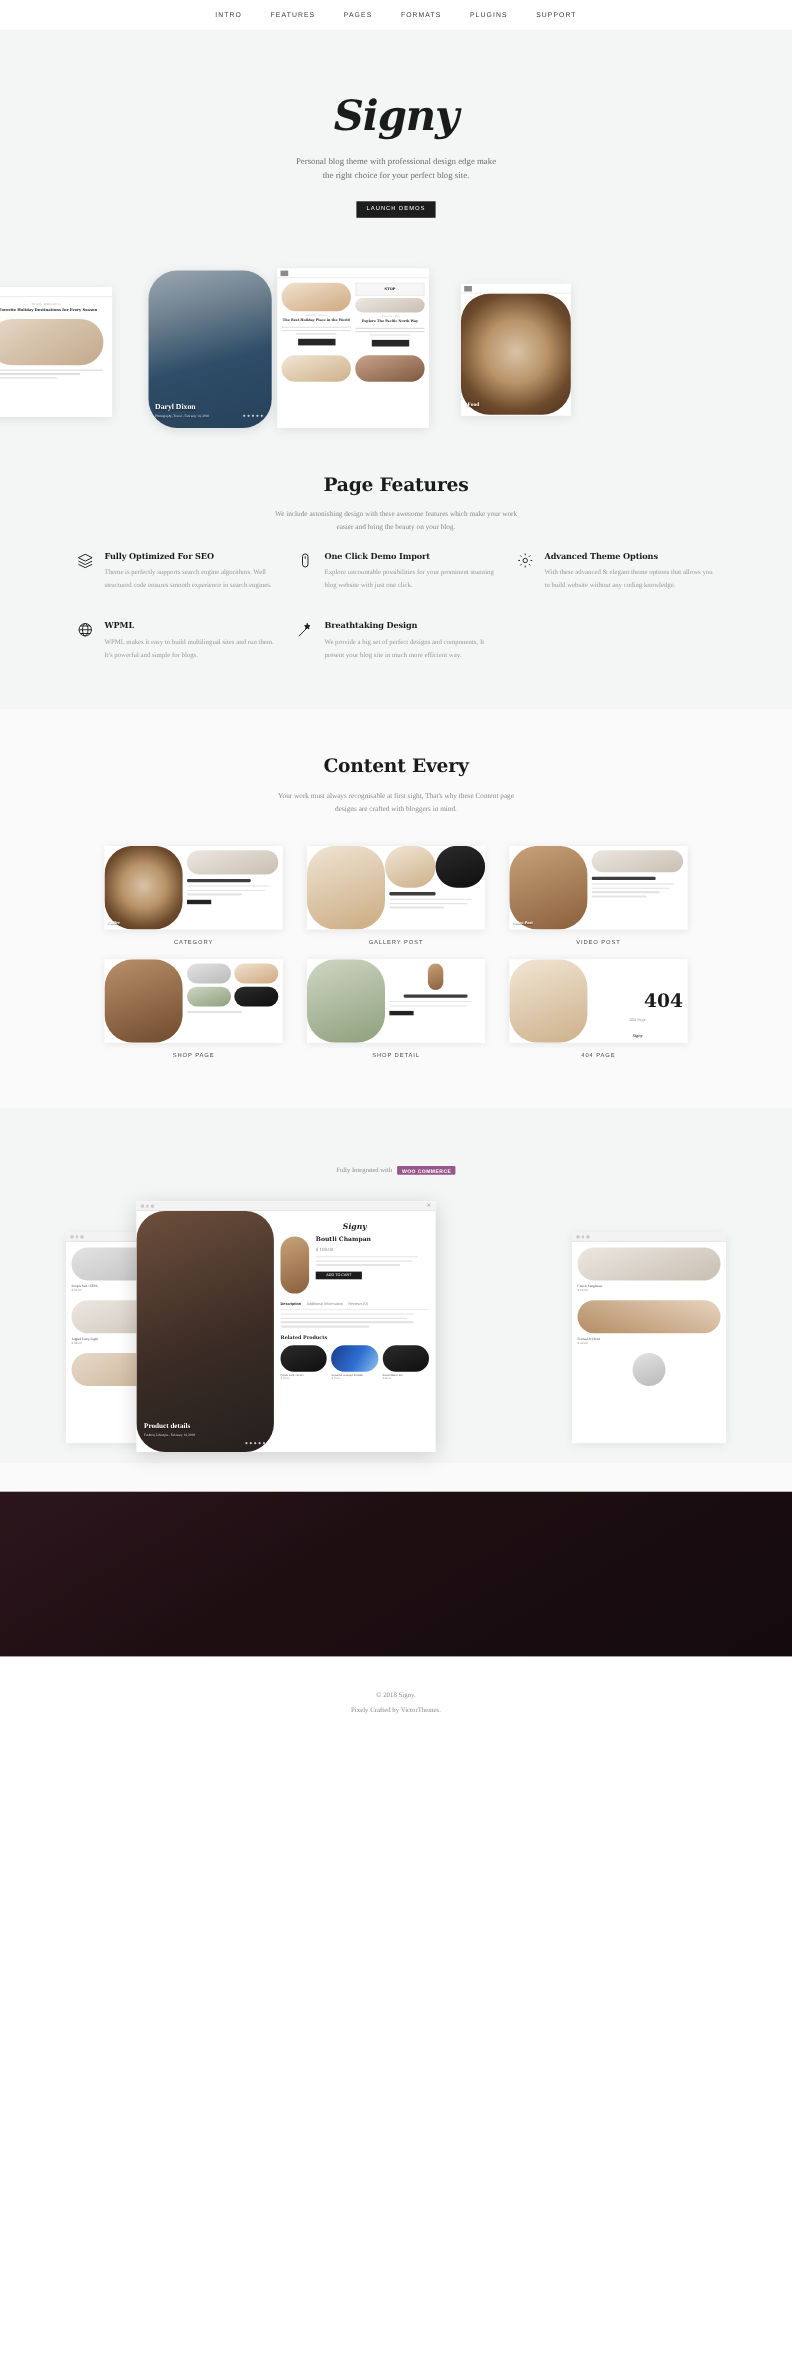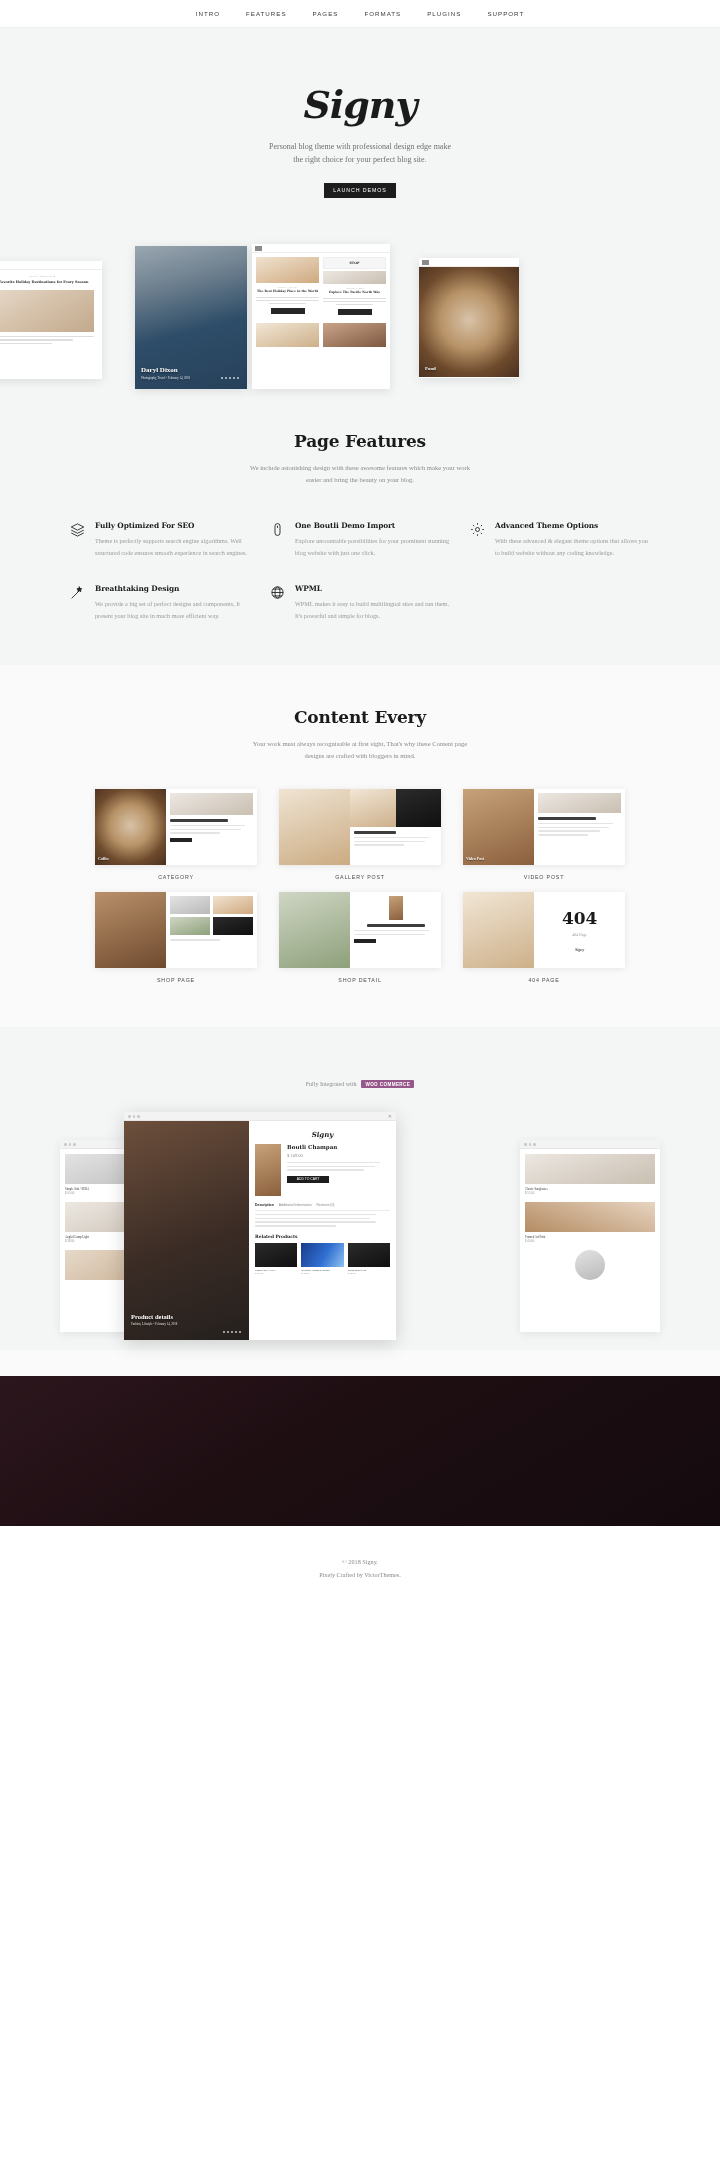--- a/index.html
+++ b/index.html
@@ -88,21 +88,21 @@
   .shot-mid-l { left: 135px;  top: 2px;   width: 112px; height: 143px; }
   .shot-mid-r { left: 252px;  top: 0px;   width: 138px; height: 145px; }
   .shot-right { left: 419px;  top: 14px;  width: 100px; height: 120px; }
 
   .mini-head { height: 9px; background:#fff; border-bottom:1px solid #ededed; display:flex; align-items:center; padding-left:3px;}
   .mini-logo { width:7px; height:5px; background:#8a8a8a; }
   .mini-line { height:1.5px; background:#dedede; border-radius:1px; margin:2px 6px; }
   .mini-line.w60{width:60%;} .mini-line.w80{width:80%;}
   .mini-btn { height:6px; width:34px; background:#262626; margin:4px auto; }
 
-  .photo { background-size: cover; background-position:center; }
+  .photo { background-size: cover; background-position:center;border-radius:26px; }
 
   
   .ph-room    { background: linear-gradient(150deg,#e6d9c9 0%,#d6c2ab 45%,#c2a98c 100%); }
   .ph-man     { background: linear-gradient(165deg,#9aa7b1 0%,#6d7f8e 28%,#2e4d68 58%,#27415a 100%); }
   .ph-coffee  { background: radial-gradient(circle at 50% 48%, #d8c3a8 0%, #b89368 38%, #6d4a2c 70%, #4a3020 100%); }
   .ph-food1   { background: linear-gradient(160deg,#f0e2d0,#cfa97f); }
   .ph-food2   { background: linear-gradient(200deg,#e7d4c0,#b48c63); }
   .ph-dark    { background: linear-gradient(160deg,#2b2b2b,#0f0f0f); }
   .ph-girl    { background: linear-gradient(160deg,#caa48a,#7d5840); }
   .ph-shoe    { background: linear-gradient(160deg,#e3e3e3,#b9b9b9); }
@@ -143,21 +143,21 @@
     text-align:center;
     font-family:"Liberation Serif", serif;
     font-size:6.6px;
     line-height:1.75;
     color:#8a8a8a;
   }
 
   
   .features {
     width: 580px;
-    margin: 36px auto 0 auto;
+    margin: 16px auto 0 auto;
     display: grid;
     grid-template-columns: repeat(3, 1fr);
     row-gap: 26px;
     column-gap: 20px;
   }
   .feat { display:flex; gap:9px; }
   .feat-ico { width:16px; flex:0 0 16px; padding-top:1px; color:#1f1f1f;}
   .feat-ico svg{ display:block; }
   .feat-title {
     font-family:"DejaVu Serif", serif;
@@ -203,21 +203,21 @@
     color:#4a4a4a;
     text-transform:uppercase;
   }
   .thumb-tag{
     position:absolute; left:3px; bottom:4px; color:#fff;
     font-family:"Liberation Serif",serif; font-size:4px; font-weight:700;
     text-shadow:0 1px 1px rgba(0,0,0,.5);
   }
   .err404{
     font-family:"DejaVu Serif",serif; font-weight:700; font-size:17px;
-    color:#1b1b1b; text-align:center; line-height:1; margin-top:14px;
+    color:#1b1b1b; text-align:right; line-height:1; margin-top:26px;
   }
   .err-sub{ text-align:center; font-family:"Liberation Serif",serif; font-size:4px; color:#9a9a9a; margin-top:5px;}
   .split-two{ display:flex; height:50%; }
   .split-two > div{ flex:1; }
 
   
   .woo-line{
     margin-top:11px; text-align:center;
     font-family:"Liberation Serif", serif; font-size:6px; color:#8d8d8d;
     display:flex; align-items:center; justify-content:center; gap:5px;
@@ -407,65 +407,65 @@
     </div>
 
     <div class="feat">
       <div class="feat-ico">
         <svg width="15" height="15" viewBox="0 0 24 24" fill="none" stroke="#1f1f1f" stroke-width="1.4">
           <rect x="8" y="2.5" width="8" height="19" rx="4"></rect>
             <line x1="12" y1="6" x2="12" y2="9.5"></line>
         </svg>
       </div>
       <div>
-        <div class="feat-title">One Boutli Demo Import</div>
+        <div class="feat-title">One Click Demo Import</div>
         <div class="feat-text">Explore uncountable possibilities for your prominent stunning blog website with just one click.</div>
       </div>
     </div>
 
 
     <div class="feat">
       <div class="feat-ico">
         <svg width="15" height="15" viewBox="0 0 24 24" fill="none" stroke="#1f1f1f" stroke-width="1.4">
           <circle cx="12" cy="12" r="3.2"></circle>
           <path d="M12 1.8v2.6M12 19.6v2.6M4.8 4.8l1.9 1.9M17.3 17.3l1.9 1.9M1.8 12h2.6M19.6 12h2.6M4.8 19.2l1.9-1.9M17.3 6.7l1.9-1.9"></path>
         </svg>
       </div>
       <div>
         <div class="feat-title">Advanced Theme Options</div>
         <div class="feat-text">With these advanced &amp; elegant theme options that allows you to build website without any coding knowledge.</div>
-      </div>
-    </div>
-
-    <div class="feat">
-      <div class="feat-ico">
-        <svg width="15" height="15" viewBox="0 0 24 24" fill="none" stroke="#1f1f1f" stroke-width="1.4" stroke-linecap="round">
-          <line x1="3" y1="21" x2="14" y2="10"></line>
-          <path d="M15 3.2l1.1 2.5 2.7.3-2 1.9.5 2.7-2.3-1.3-2.4 1.3.5-2.7-2-1.9 2.8-.3z" fill="#1f1f1f"></path>
-        </svg>
-      </div>
-      <div>
-        <div class="feat-title">Breathtaking Design</div>
-        <div class="feat-text">We provide a big set of perfect designs and components, It present your blog site in much more efficient way.</div>
       </div>
     </div>
 
     <div class="feat">
       <div class="feat-ico">
         <svg width="15" height="15" viewBox="0 0 24 24" fill="none" stroke="#1f1f1f" stroke-width="1.4">
           <circle cx="12" cy="12" r="9"></circle>
             <ellipse cx="12" cy="12" rx="4" ry="9"></ellipse>
             <line x1="3" y1="12" x2="21" y2="12"></line>
           <line x1="4.6" y1="6.5" x2="19.4" y2="6.5"></line>
             <line x1="4.6" y1="17.5" x2="19.4" y2="17.5"></line>
         </svg>
       </div>
       <div>
         <div class="feat-title">WPML</div>
         <div class="feat-text">WPML makes it easy to build multilingual sites and run them. It's powerful and simple for blogs.</div>
+      </div>
+    </div>
+
+    <div class="feat">
+      <div class="feat-ico">
+        <svg width="15" height="15" viewBox="0 0 24 24" fill="none" stroke="#1f1f1f" stroke-width="1.4" stroke-linecap="round">
+          <line x1="3" y1="21" x2="14" y2="10"></line>
+          <path d="M15 3.2l1.1 2.5 2.7.3-2 1.9.5 2.7-2.3-1.3-2.4 1.3.5-2.7-2-1.9 2.8-.3z" fill="#1f1f1f"></path>
+        </svg>
+      </div>
+      <div>
+        <div class="feat-title">Breathtaking Design</div>
+        <div class="feat-text">We provide a big set of perfect designs and components, It present your blog site in much more efficient way.</div>
       </div>
     </div>
 
   </div>
 </section>
 
 <section class="section sec-white">
   <h2 class="sec-title">Content Every</h2>
   <div class="sec-sub">
     <div>Your work must always recognisable at first sight, That's why these Content page</div>

